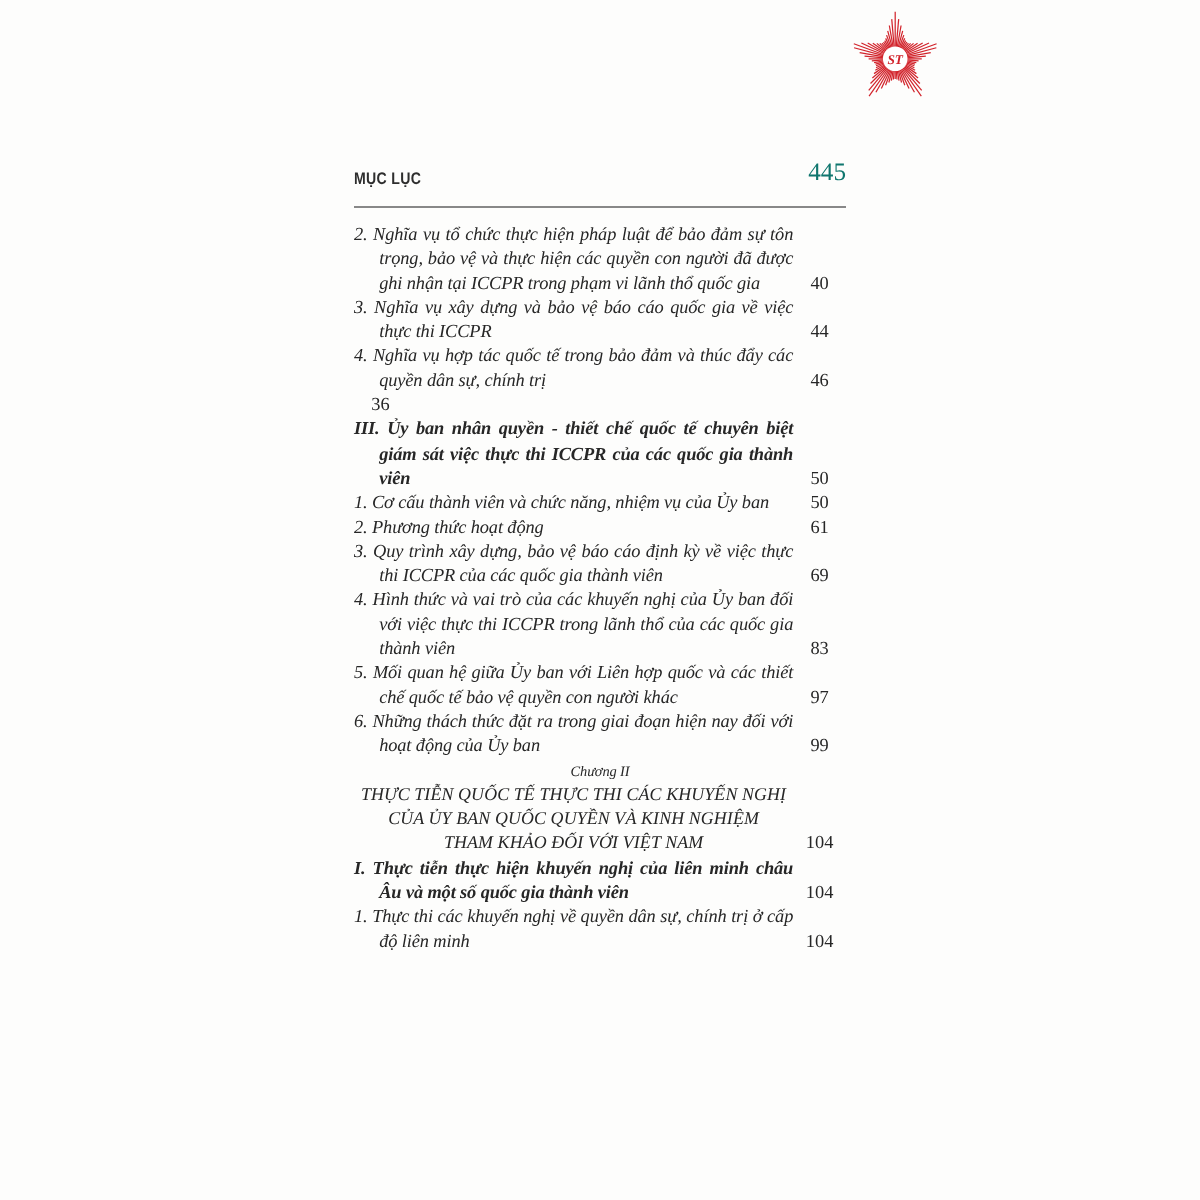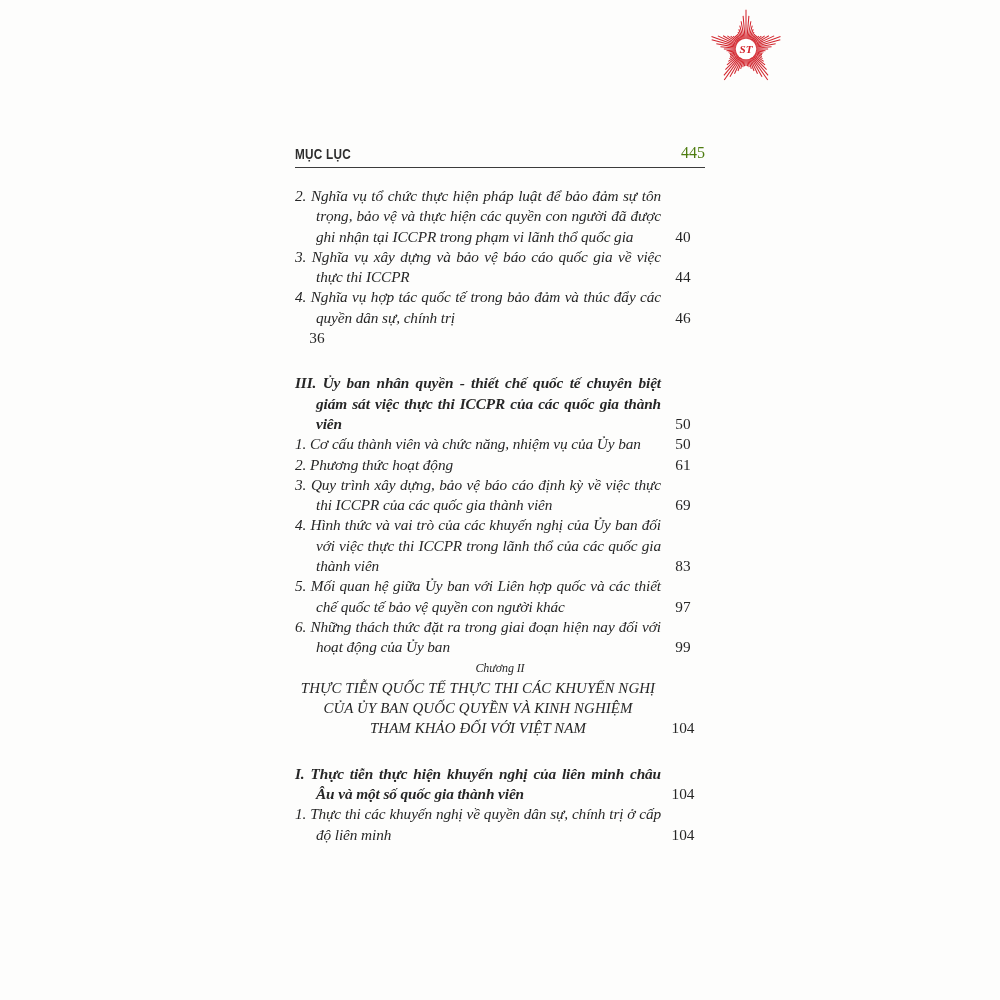--- a/index.html
+++ b/index.html
@@ -17,41 +17,41 @@
   
   .logo {
     position: absolute;
     left: 700px; top: 8px;
     width: 92px; height: 82px;
   }
   .logo svg { width: 100%; height: 100%; display: block; }
   
   .header {
     position: absolute;
-    left: 295px; top: 144px;
+    left: 295px; top: 131px;
     width: 410px;
     display: flex;
     justify-content: space-between;
     align-items: flex-end;
     border-bottom: 1.5px solid #3c3c3c;
-    padding-bottom: 5px;
+    padding-bottom: 16px;
   }
   .header-title {
     font-family: "Liberation Sans", "DejaVu Sans", sans-serif;
     font-weight: 700;
     font-size: 14px;
     letter-spacing: 0.3px;
     color: #2e2e2e;
     transform: scaleX(0.84);
     transform-origin: left bottom;
     display: inline-block;
   }
   .header-page {
-    font-size: 16px;
-    color: #4d7c0f;
+    font-size: 21px;
+    color: #0f766e;
   }
   
   .toc {
     position: absolute;
     left: 295px; top: 186px;
     width: 410px;
     font-size: 15.3px;
     line-height: 20.3px;
   }
   .toc-entry {
@@ -59,21 +59,21 @@
     align-items: flex-end;
   }
   .toc-text {
     flex: 1 1 auto;
     text-align: justify;
     padding-left: 21px;
     text-indent: -21px;
     letter-spacing: -0.1px;
     font-style: italic;
   }
-  .toc-text.bold { font-weight: 700; margin-top: 25px; }
+  .toc-text.bold { font-weight: 700; }
   .toc-page {
     flex: 0 0 44px;
     width: 44px;
     text-align: center;
     white-space: nowrap;
   }
   .toc-entry.center .toc-text,
   .toc-entry.center-italic .toc-text {
     text-align: center;
     padding-left: 0;

